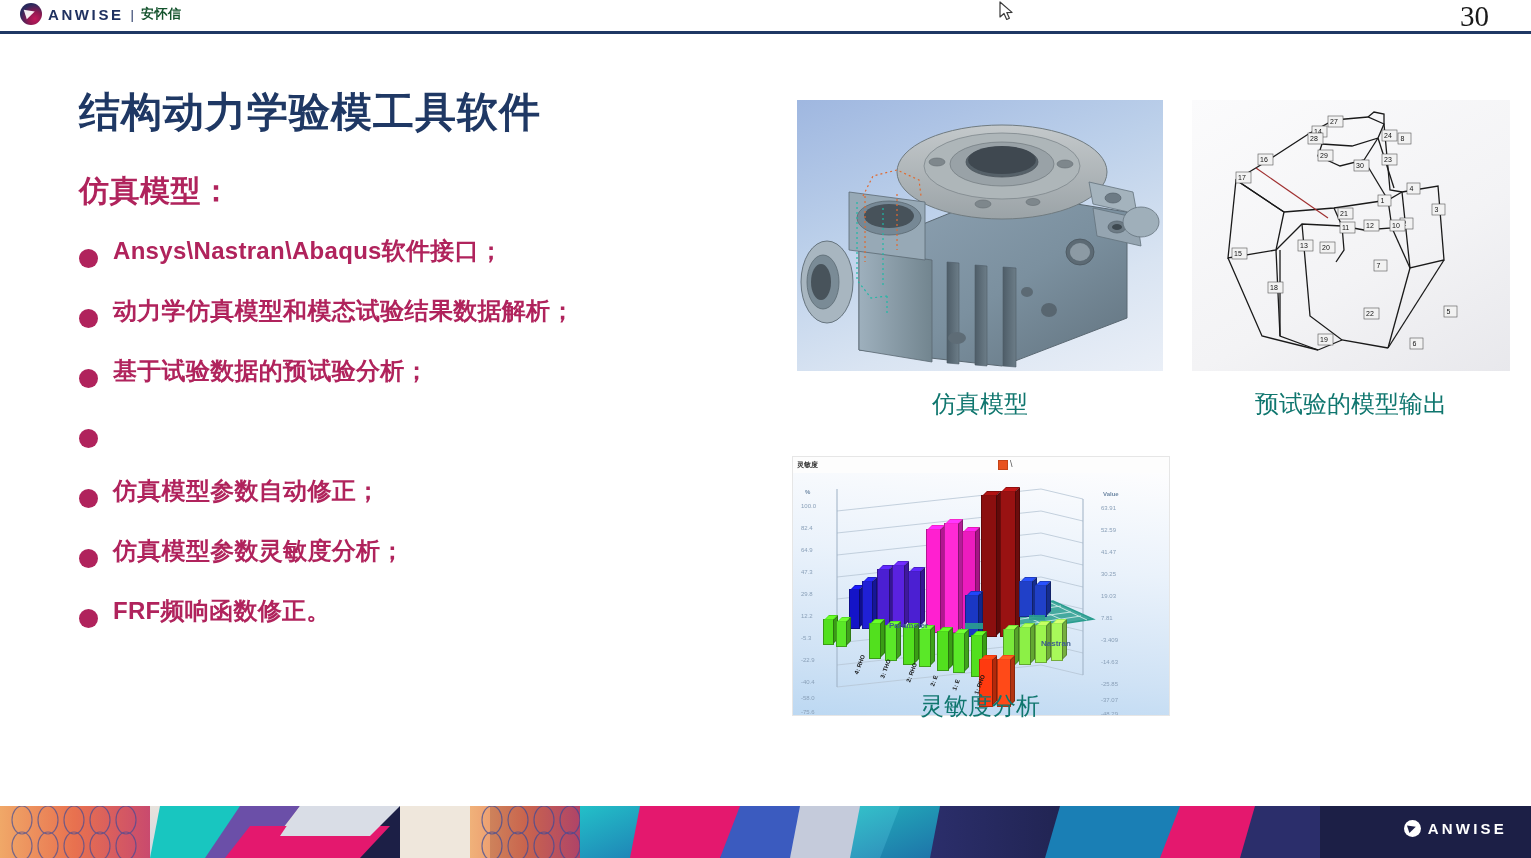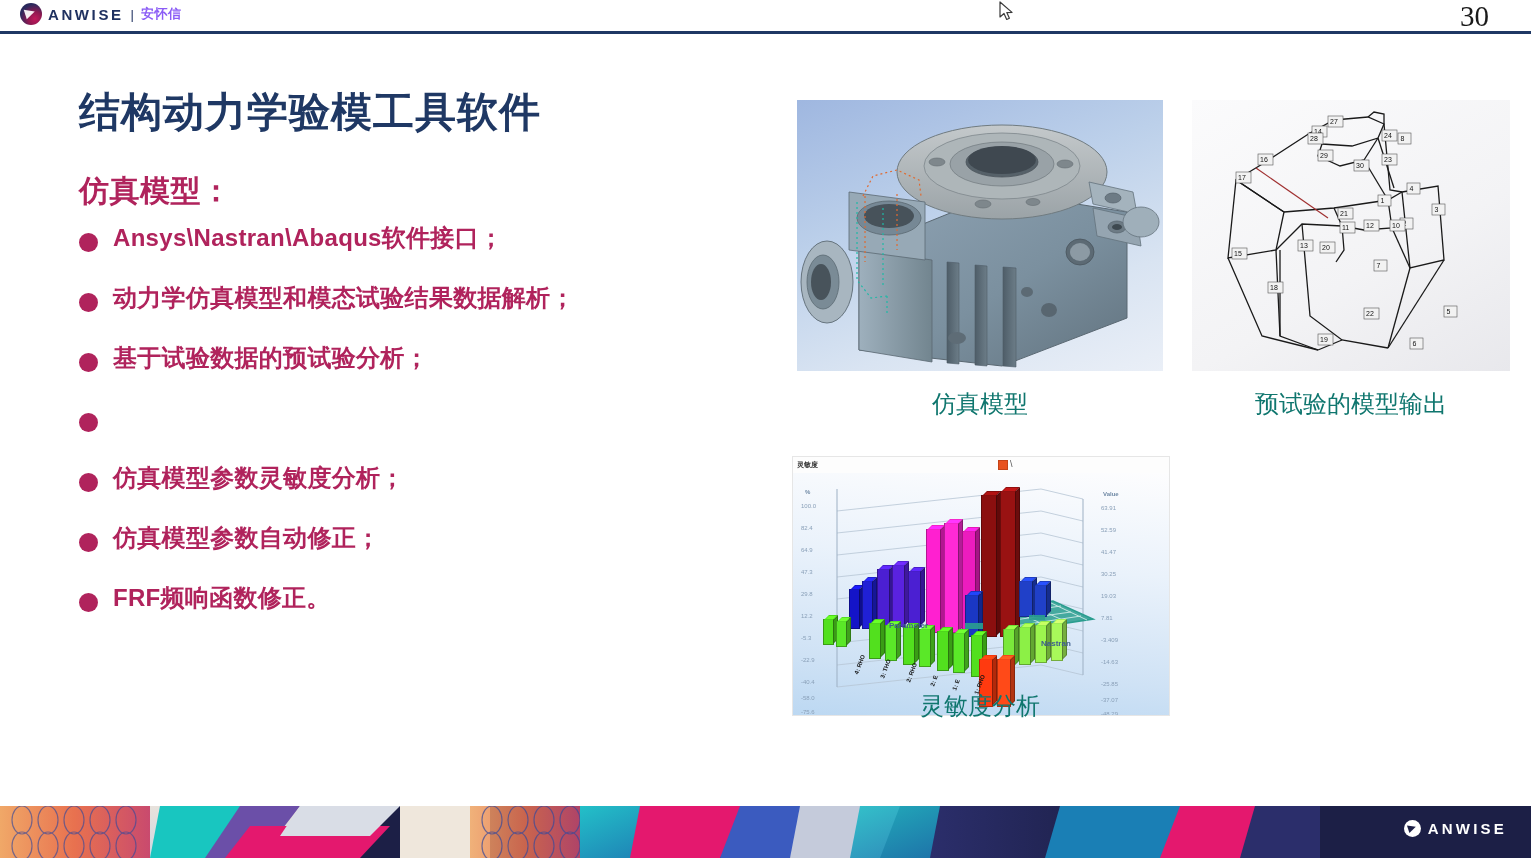--- a/index.html
+++ b/index.html
@@ -43,21 +43,21 @@
     transform: rotate(-18deg);
     opacity: .92;
   }
   #logo-text {
     font-size: 15px; font-weight: bold; letter-spacing: 2.6px;
     color: #1f3160;
   }
   #logo-sep { color: #1f3160; font-size: 13px; margin: 0 1px; }
   #logo-cn {
     font-size: 13px; font-weight: bold; letter-spacing: .5px;
-    color: #8b5cf6;
+    color: #14532d;
   }
   #page-num {
     position: absolute; right: 42px; top: 0px;
     font-size: 29px; color: #1a1a1a;
     font-family: "Liberation Serif", "DejaVu Serif", serif;
   }
 
   
   #slide-title {
     position: absolute; left: 79px; top: 58px;
@@ -70,21 +70,21 @@
     position: absolute; left: 79px; top: 146px;
     font-size: 30px; font-weight: bold;
     color: #b0235c;
     letter-spacing: .5px;
   }
   #bullets {
     position: absolute; left: 79px; top: 208px;
     width: 740px;
   }
   .bullet-row {
-    display: flex; align-items: center;
+    display: flex; align-items: flex-end;
     height: 60px;
   }
   .bullet-dot {
     width: 19px; height: 19px; border-radius: 50%;
     background: #b0235c;
     margin-top: 8px; margin-right: 15px;
     flex: 0 0 auto;
   }
   .bullet-text {
     font-size: 24px; font-weight: bold;
@@ -268,25 +268,25 @@
   </div>
   <div class="bullet-row">
     <span class="bullet-dot"></span>
     <span class="bullet-text">基于试验数据的预试验分析；</span>
   </div>
   <div class="bullet-row">
     <span class="bullet-dot"></span>
   </div>
   <div class="bullet-row">
     <span class="bullet-dot"></span>
-    <span class="bullet-text">仿真模型参数灵敏度分析；</span>
+    <span class="bullet-text">仿真模型参数自动修正；</span>
   </div>
   <div class="bullet-row">
     <span class="bullet-dot"></span>
-    <span class="bullet-text">仿真模型参数自动修正；</span>
+    <span class="bullet-text">仿真模型参数灵敏度分析；</span>
   </div>
   <div class="bullet-row">
     <span class="bullet-dot"></span>
     <span class="bullet-text">FRF频响函数修正。</span>
   </div>
 </div>
 
 <div id="fig-cad">
   <svg width="366" height="271" viewBox="0 0 366 271">
     <defs>

